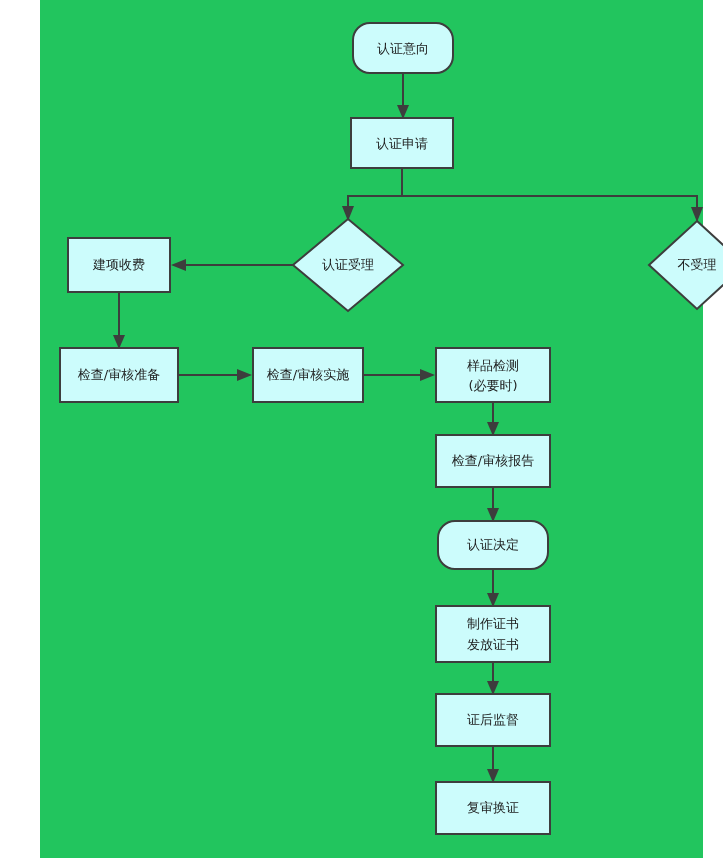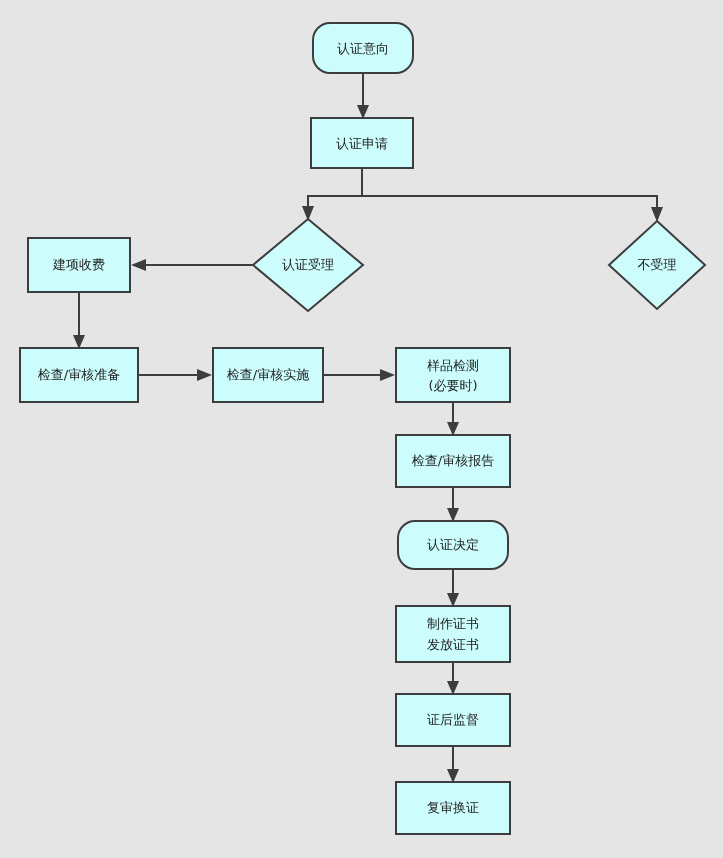--- a/index.html
+++ b/index.html
@@ -9,23 +9,24 @@
     background: #ffffff;
   }
   body {
     width: 723px;
     height: 858px;
     font-family: "DejaVu Sans", "Liberation Sans", sans-serif;
     overflow: hidden;
   }
   #flowchart-root {
     position: relative;
-    width: 723px;
+    width: 663px;
     height: 858px;
-    background: #e5e5e5;
+    background: #22c55e;
+    margin-left: 40px;
   }
   svg#flow-svg {
     display: block;
     width: 723px;
     height: 858px;
   }
   .node-shape {
     fill: #ccfcfc;
     stroke: #3d3d3d;
     stroke-width: 2;

